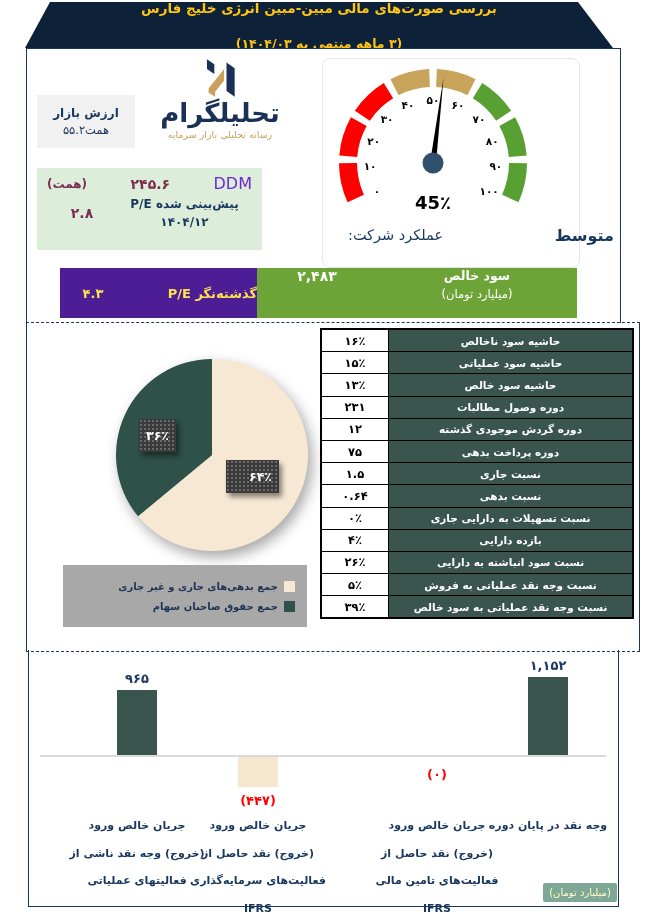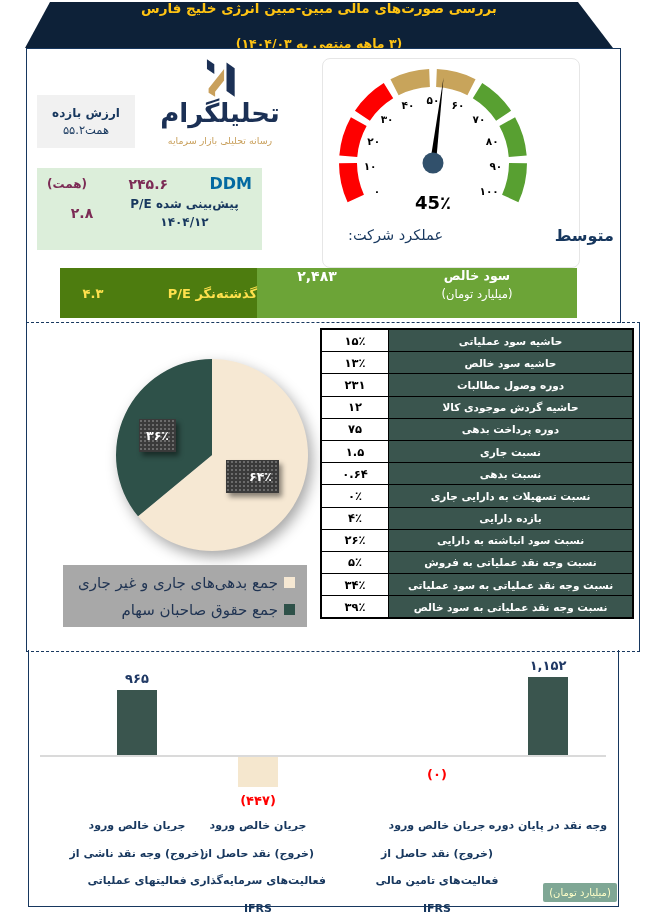--- a/index.html
+++ b/index.html
@@ -18,63 +18,63 @@
   .sec2{left:26px;top:322px;width:612px;height:328px;border:1.5px solid #17375E;border-top:1.5px dashed #17375E;border-bottom:1.5px dashed #17375E;}
   .sec3{left:28px;top:650px;width:589px;height:256px;border:1.5px solid #17375E;border-top:none;}
   
   .mv{left:37px;top:95px;width:98px;height:53px;background:#F1F1F1;display:flex;flex-direction:column;
       justify-content:center;align-items:center;gap:3px;}
   .mv .a{font-size:12px;font-weight:bold;}
   .mv .b{font-size:11.5px;display:flex;direction:ltr;}
   
   .logo{left:140px;top:56px;width:160px;height:100px;display:flex;flex-direction:column;align-items:center;}
   .logo .nm{font-size:26px;font-weight:bold;color:#1B3055;line-height:1.05;}
-  .logo .tg{font-size:9.5px;color:#C9A05C;margin-top:8px;}
+  .logo .tg{font-size:9.5px;color:#C9A05C;margin-top:2px;}
   
   .ddm{left:37px;top:168px;width:225px;height:82px;background:#DCEEDA;padding:6px 10px;box-sizing:border-box;}
   .ddm .r1{display:flex;direction:ltr;justify-content:space-between;align-items:center;}
   .ddm .unit,.ddm .val,.mr{color:#7C2B55;font-weight:bold;}
   .ddm .unit{font-size:12px;} .ddm .val{font-size:14px;}
-  .ddm .nm{color:#0369a1;font-weight:bold;font-size:16px;}
+  .ddm .nm{color:#6d28d9;font-weight:normal;font-size:16px;}
   .ddm .r2{display:flex;direction:ltr;margin-top:4px;}
   .ddm .pe{width:70px;display:flex;align-items:center;justify-content:center;font-size:14px;}
   .ddm .col{flex:1;text-align:center;}
   .ddm .col .lb{font-size:12px;font-weight:bold;direction:ltr;}
   .ddm .col .dt{font-size:12px;font-weight:bold;direction:ltr;margin-top:4px;}
   
   .gcard{left:322px;top:58px;width:256px;height:208px;background:#fff;border:1px solid #E6E6E6;border-radius:8px;}
   .gval{left:398px;top:192px;width:70px;text-align:center;font-size:18px;font-weight:bold;color:#000;direction:ltr;}
   .perf{left:348px;top:222px;width:266px;height:26px;display:flex;direction:ltr;justify-content:space-between;align-items:center;}
   .perf .pl{font-size:14.5px;text-align:right;} .perf .pv{font-size:16px;font-weight:bold;}
   
   .npbar{left:257px;top:268px;width:320px;height:50px;background:#6CA437;display:flex;direction:ltr;}
   .npval{width:120px;text-align:center;color:#fff;font-weight:bold;font-size:14px;direction:ltr;}
   .nplab{flex:1;text-align:center;color:#fff;}
   .nplab .t{font-size:12.5px;font-weight:bold;} .nplab .u{font-size:11.5px;margin-top:4px;}
-  .pebox{left:60px;top:268px;width:197px;height:50px;background:#4d7c0f;display:flex;flex-direction:column;justify-content:center;gap:20px;}
+  .pebox{left:60px;top:268px;width:197px;height:50px;background:#4c1d95;display:flex;flex-direction:column;justify-content:center;gap:20px;}
   .perow{display:flex;direction:ltr;align-items:center;color:#FFE14D;font-weight:bold;font-size:13px;}
   .perow .v{width:66px;text-align:center;} .perow .l{flex:1;text-align:right;padding-right:0;direction:ltr;}
   
   .rtable{left:320px;top:328px;width:314px;border:2px solid #000;box-sizing:border-box;}
   .rrow{display:flex;direction:ltr;height:21.2px;border-top:1px solid #000;}
   .rrow:first-child{border-top:none;}
   .rcell-v{width:66px;background:#fff;color:#000;font-weight:bold;font-size:11.5px;
            display:flex;align-items:center;justify-content:center;border-right:1.5px solid #000;direction:ltr;}
   .rcell-l{flex:1;background:#3A554E;color:#fff;font-weight:bold;font-size:10.5px;
            display:flex;align-items:center;justify-content:center;direction:rtl;}
   
   .pie{left:112px;top:355px;width:200px;height:200px;filter:drop-shadow(4px 6px 7px rgba(0,0,0,.35));}
   .chip{width:37px;height:33px;background:#3A3A3A;
         background-image:radial-gradient(rgba(255,255,255,.25) .8px,transparent .9px);background-size:4px 4px;
         color:#fff;font-weight:bold;font-size:12.5px;display:flex;align-items:center;justify-content:center;
         box-shadow:3px 4px 5px rgba(0,0,0,.45);direction:ltr;}
   .legend{left:63px;top:565px;width:244px;height:62px;background:#A8A8A8;display:flex;flex-direction:column;
           justify-content:center;gap:9px;padding-right:12px;box-sizing:border-box;}
   .lgrow{display:flex;direction:ltr;justify-content:flex-end;align-items:center;gap:6px;}
-  .lgrow .t{font-size:15px;font-weight:normal;color:#1F3352;direction:rtl;}
+  .lgrow .t{font-size:10px;font-weight:bold;color:#1F3352;direction:rtl;}
   .lgrow .sq{width:11px;height:11px;display:inline-block;}
   
   .axis{left:40px;top:755px;width:566px;height:1.5px;background:#DADADA;}
   .cfbar{position:absolute;}
   .cfval{position:absolute;font-size:13px;font-weight:bold;color:#1F3864;text-align:center;direction:ltr;}
   .cfval.neg{color:#FF0000;}
   .cflab{position:absolute;width:156px;text-align:center;font-size:11px;font-weight:bold;color:#17375E;}
   .cflab div{line-height:27px;direction:rtl;}
   .cflab div.ltr{direction:ltr;}
   .unittag{left:543px;top:883px;width:74px;height:19px;background:#7FA795;border-radius:2px;
@@ -84,21 +84,21 @@
 <body>
 
 <div class="abs hdr">
   <div class="l1" dir="rtl">بررسی صورت‌های مالی مبین-مبین انرژی خلیج فارس</div>
   <div class="l2" dir="rtl">(۳ ماهه منتهی به ۱۴۰۴/۰۳)</div>
 </div>
 
 <div class="abs sec1"></div>
 
 <div class="abs mv">
-  <div class="a" dir="rtl">ارزش بازده</div>
+  <div class="a" dir="rtl">ارزش بازار</div>
   <div class="b">
       <span>۵۵.۲</span>
       <span dir="rtl">همت</span>
     </div>
 </div>
 
 <div class="abs logo">
   <svg width="46" height="44" viewBox="0 0 56 54">
     <polygon points="12,4 21,10 21,22 12,16" fill="#1B3055"></polygon>
     <polygon points="14,40 33,16 33,30 22,44 22,50 14,45" fill="#C9A05C"></polygon>
@@ -165,34 +165,38 @@
   <div class="perow">
     <span class="v">۴.۳</span>
     <span class="l">P/E گذشته‌نگر</span>
   </div>
 </div>
 
 <div class="abs sec2"></div>
 
 <div class="abs rtable" id="ratios-table">
     <div class="rrow">
+      <div class="rcell-v">۱۶٪</div>
+      <div class="rcell-l" style="background: rgb(58, 85, 78);">حاشیه سود ناخالص</div>
+    </div>
+    <div class="rrow">
       <div class="rcell-v">۱۵٪</div>
       <div class="rcell-l" style="background: rgb(58, 85, 78);">حاشیه سود عملیاتی</div>
     </div>
     <div class="rrow">
       <div class="rcell-v">۱۳٪</div>
       <div class="rcell-l" style="background: rgb(58, 85, 78);">حاشیه سود خالص</div>
     </div>
     <div class="rrow">
       <div class="rcell-v">۲۳۱</div>
       <div class="rcell-l" style="background: rgb(58, 85, 78);">دوره وصول مطالبات</div>
     </div>
     <div class="rrow">
       <div class="rcell-v">۱۲</div>
-      <div class="rcell-l" style="background: rgb(58, 85, 78);">حاشیه گردش موجودی کالا</div>
+      <div class="rcell-l" style="background: rgb(58, 85, 78);">دوره گردش موجودی گذشته</div>
     </div>
     <div class="rrow">
       <div class="rcell-v">۷۵</div>
       <div class="rcell-l" style="background: rgb(58, 85, 78);">دوره پرداخت بدهی</div>
     </div>
     <div class="rrow">
       <div class="rcell-v">۱.۵</div>
       <div class="rcell-l" style="background: rgb(58, 85, 78);">نسبت جاری</div>
     </div>
     <div class="rrow">
@@ -207,24 +211,20 @@
       <div class="rcell-v">۴٪</div>
       <div class="rcell-l" style="background: rgb(58, 85, 78);">بازده دارایی</div>
     </div>
     <div class="rrow">
       <div class="rcell-v">۲۶٪</div>
       <div class="rcell-l" style="background: rgb(58, 85, 78);">نسبت سود انباشته به دارایی</div>
     </div>
     <div class="rrow">
       <div class="rcell-v">۵٪</div>
       <div class="rcell-l" style="background: rgb(58, 85, 78);">نسبت وجه نقد عملیاتی به فروش</div>
-    </div>
-    <div class="rrow">
-      <div class="rcell-v">۳۴٪</div>
-      <div class="rcell-l" style="background: rgb(58, 85, 78);">نسبت وجه نقد عملیاتی به سود عملیاتی</div>
     </div>
     <div class="rrow">
       <div class="rcell-v">۳۹٪</div>
       <div class="rcell-l" style="background: rgb(58, 85, 78);">نسبت وجه نقد عملیاتی به سود خالص</div>
     </div>
   </div>
 
 <svg class="abs pie" id="pie-svg" width="200" height="200">
     <path d="M100 100 L100 4 A96 96 0 1 1 26.03072869352424 161.19270301587423 Z" fill="#F6E8D3"></path>
     <path d="M100 100 L26.03072869352424 161.19270301587423 A96 96 0 0 1 99.99999999999999 4 Z" fill="#2E5149"></path>

